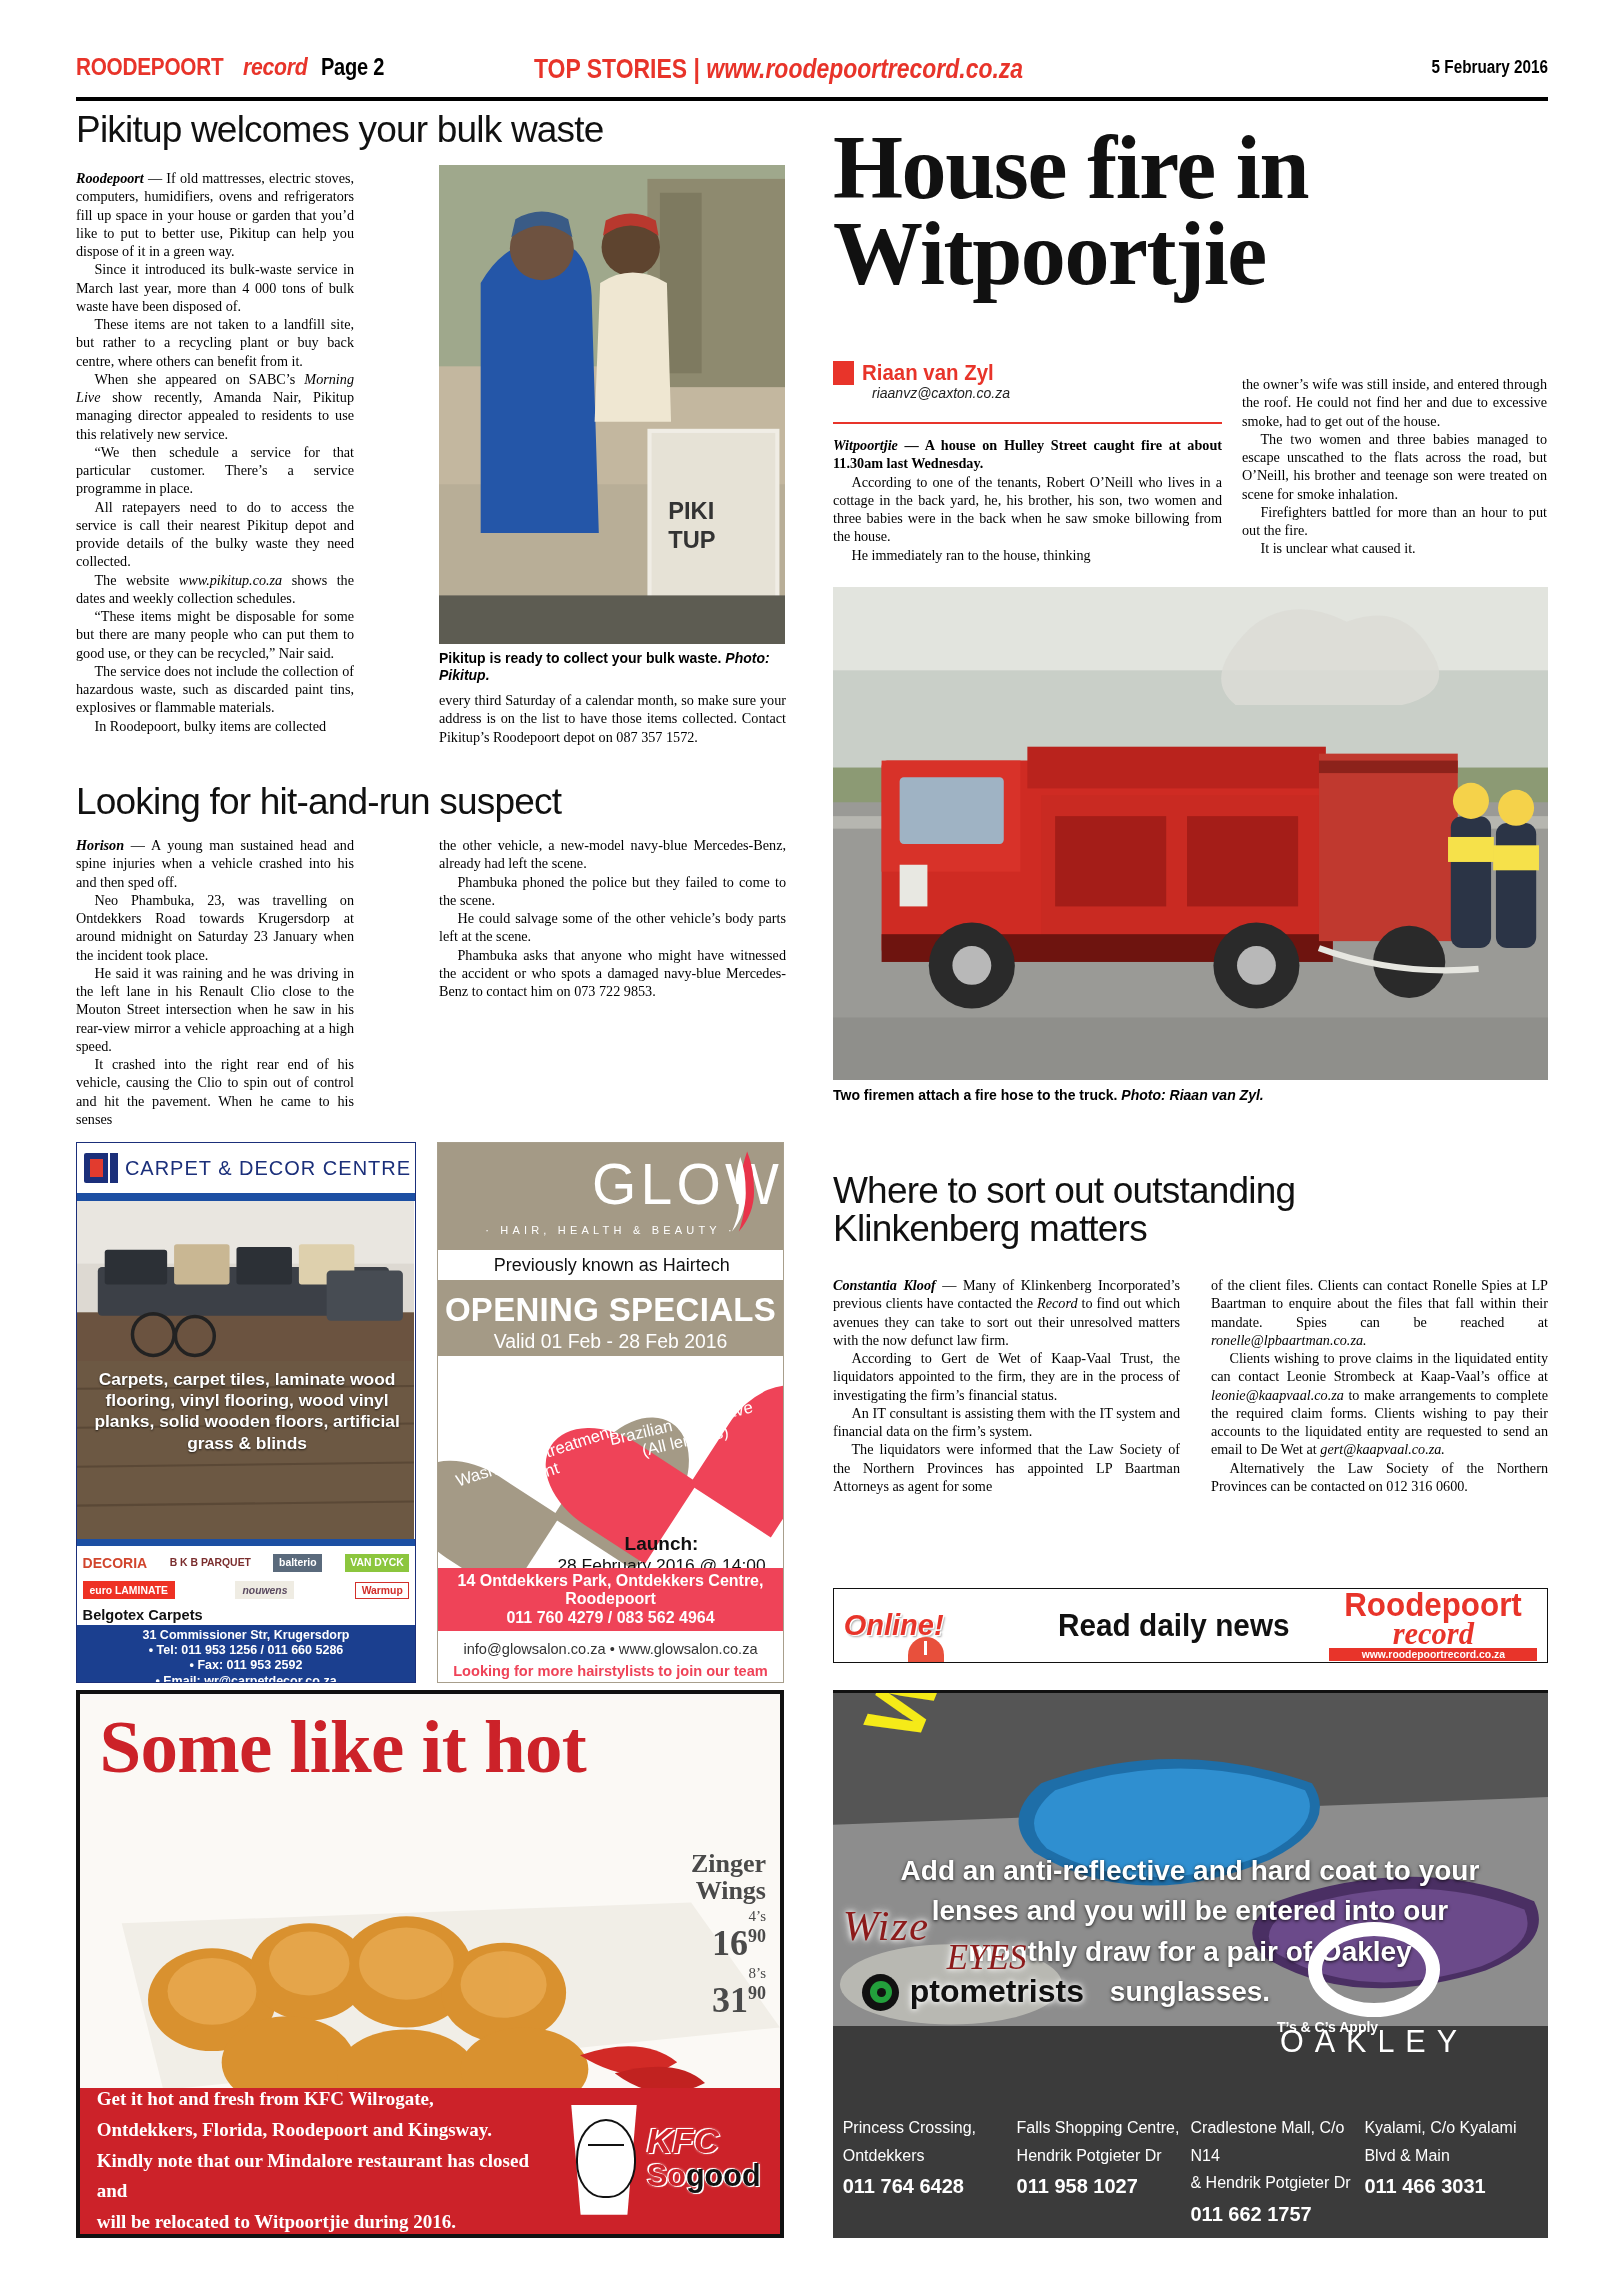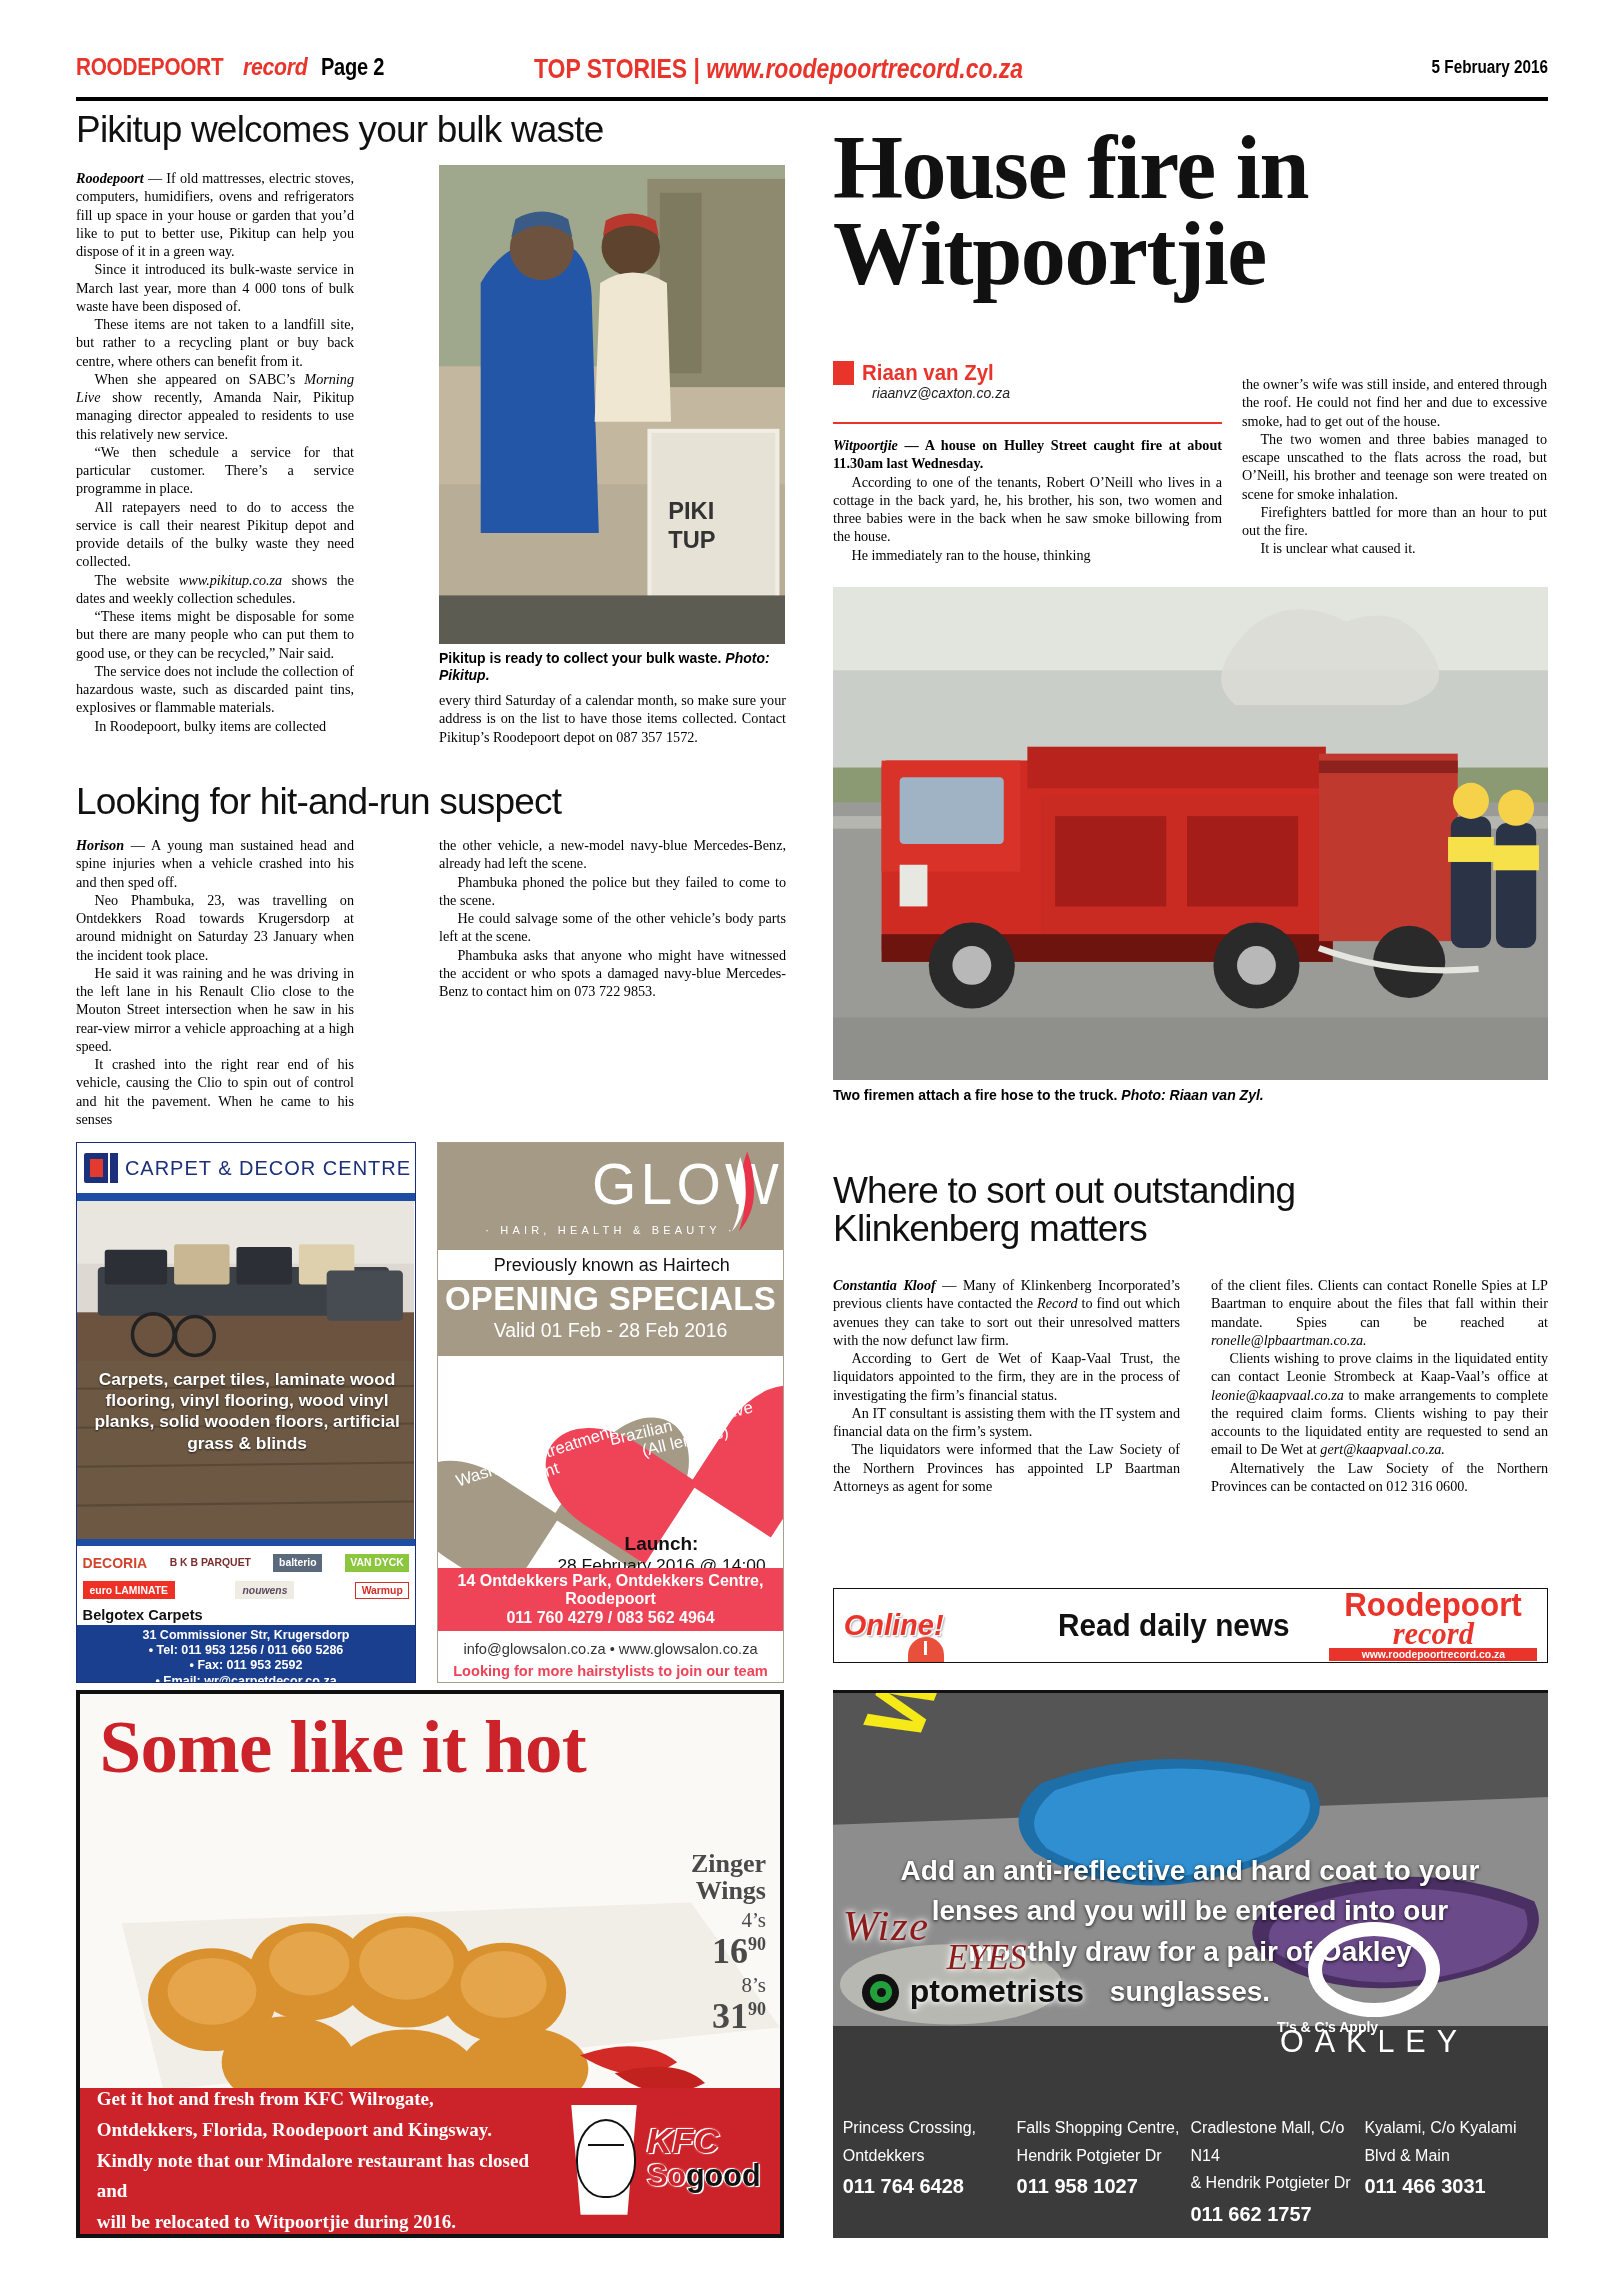--- a/index.html
+++ b/index.html
@@ -98,21 +98,21 @@
   #ad-glow{left:437px;top:1142px;width:347px;height:541px;border:1.4px solid #a89f8c;background:#fff;}
   #gl-top{position:absolute;left:0;top:0;width:100%;height:107px;background:#a49a86;}
   #gl-word{position:absolute;left:0;top:8.3px;width:100%;text-align:right;font-family:"Liberation Sans",sans-serif;
     font-size:57px;color:#fff;letter-spacing:4.2px;font-weight:300;}
   #gl-flame{position:absolute;right:26px;top:7px;width:28px;height:83px;}
   #gl-sub{position:absolute;left:0;top:81px;width:100%;text-align:center;font-family:"Liberation Sans",sans-serif;
     font-size:11px;color:#fff;letter-spacing:4.2px;}
   #gl-prev{position:absolute;left:2.8px;top:108px;width:342px;height:29px;background:#fff;text-align:center;
     font-family:"Liberation Sans",sans-serif;font-size:18px;color:#111;line-height:29px;}
   #gl-specials{position:absolute;left:0;top:137px;width:100%;height:76px;background:#a49a86;text-align:center;}
-  #gl-sp1{font-family:"Liberation Sans",sans-serif;font-size:33px;font-weight:bold;color:#fff;letter-spacing:0.3px;padding-top:0;}
+  #gl-sp1{font-family:"Liberation Sans",sans-serif;font-size:33px;font-weight:bold;color:#fff;letter-spacing:0.3px;padding-top:11px;}
   #gl-sp2{font-family:"Liberation Sans",sans-serif;font-size:19.4px;color:#fff;margin-top:1.4px;}
   #gl-hearts{position:absolute;left:0;top:217px;width:100%;height:229px;background:#fff;}
   .heart{position:absolute;transform:rotate(-12deg);}
   .heart .hb{position:relative;width:100%;height:100%;}
   .heart .hb:before,.heart .hb:after{content:"";position:absolute;width:52%;height:82%;border-radius:50% 50% 0 0;top:0;}
   .heart .hb:before{left:0;transform:rotate(-45deg);transform-origin:100% 100%;}
   .heart .hb:after{left:48%;transform:rotate(45deg);transform-origin:0 100%;}
   #h-grey{left:12.5px;top:14px;width:187px;height:175px;}
   #h-grey .hb:before,#h-grey .hb:after{background:#a49a86;}
   #h-red{left:151px;top:-18px;width:186px;height:174px;}
@@ -147,21 +147,21 @@
   #on-logo .r2{font-family:"Liberation Serif",serif;font-style:italic;font-weight:bold;font-size:30.5px;color:#e8342a;line-height:.9;}
   #on-logo .r3{background:#e8342a;color:#fff;font-family:"Liberation Sans",sans-serif;font-size:10.4px;font-weight:bold;padding:0.7px 0;}
 
   
   #ad-kfc{left:76px;top:1690px;width:708px;height:548px;border:4.2px solid #111;background:#fff;}
   #kf-img{position:absolute;left:0;top:0;width:100%;height:396px;background:#fbf8f4;}
   #kf-hl{position:absolute;left:19.4px;top:15.3px;width:625px;font-family:"Liberation Serif",serif;font-weight:bold;
     font-size:75px;color:#cc2229;line-height:1;letter-spacing:-0.7px;}
   #kf-price{position:absolute;right:14px;top:157px;width:104px;text-align:right;color:#4a4a4a;font-family:"Liberation Serif",serif;}
   #kf-price .nm1{font-size:26px;font-weight:bold;line-height:1.02;}
-  #kf-price .sz{font-size:21px;margin-top:4.2px;}
+  #kf-price .sz{font-size:15px;margin-top:4.2px;}
   #kf-price .pr{font-size:36px;font-weight:bold;line-height:1;}
   #kf-price .pr sup{font-size:18px;}
   #kf-foot{position:absolute;left:0;bottom:0;width:100%;height:146px;background:#cc2229;display:flex;align-items:center;}
   #kf-txt{flex:1;padding-left:16.7px;color:#fff;font-family:"Liberation Serif",serif;font-weight:bold;font-size:19px;line-height:1.62;}
   #kf-logo{width:208px;margin-right:14px;position:relative;height:118px;}
   #kf-bucket{position:absolute;left:7px;top:2.8px;width:78px;height:110px;background:#fff;
     clip-path:polygon(8% 0,92% 0,80% 100%,20% 100%);}
   #kf-face{position:absolute;left:18px;top:16.7px;width:56px;height:75px;border-radius:50% 50% 45% 45%;
     background:#fff;border:2.1px solid #111;}
   #kf-face:before{content:"";position:absolute;left:9.7px;top:23.6px;width:36px;height:9.7px;border-top:2.1px solid #111;}

